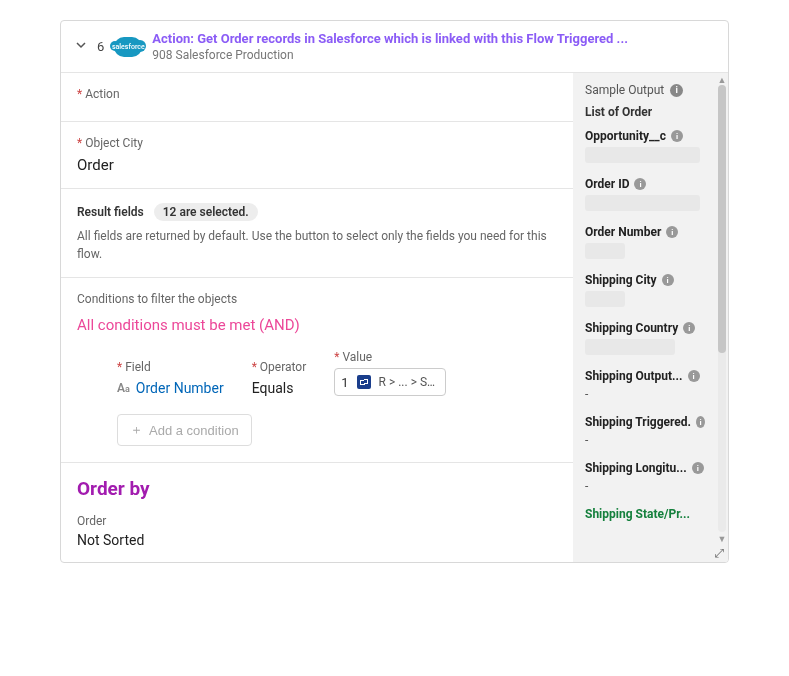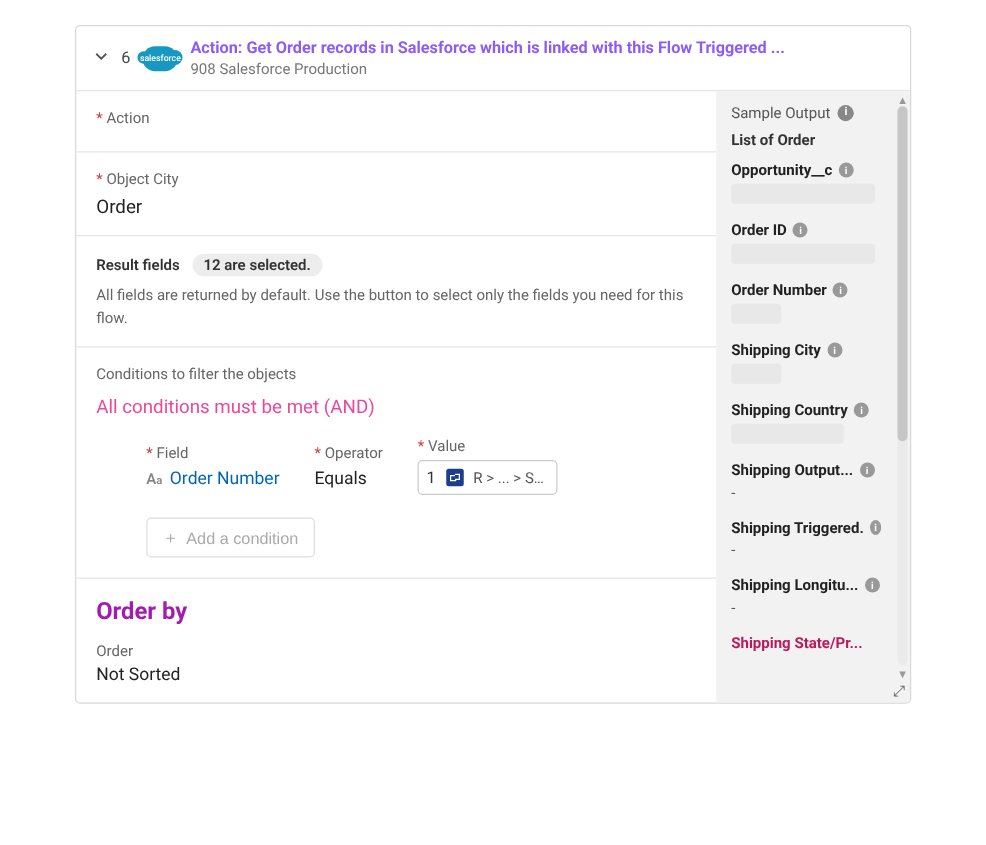--- a/index.html
+++ b/index.html
@@ -78,21 +78,21 @@
   .help {
     font-size:12px; color:#666; margin-top:6px; line-height:1.5;
   }
   .result-row { display:flex; align-items:center; gap:10px; }
   .result-lbl { font-size:12px; color:#333; font-weight:600;}
   .cond-desc { font-size:12px;color:#666; margin-bottom:10px;}
   .cond-val { font-size:15px; color:#ec4899;}
   .filter-block {
     padding: 16px 20px 16px 40px;
   }
-  .filter-row { display:flex; align-items:center; gap:28px; }
+  .filter-row { display:flex; align-items:flex-end; gap:28px; }
   .filter-cell {}
   .filter-label { font-size:12px; color:#666;}
   .filter-label.req::before{content:"* ";color:#c44;}
   .field-link {
     display:flex; align-items:center; gap:6px; margin-top:6px;
     color:#0066b8; font-size:14px; cursor:pointer;
   }
   .aa-icon { color:#888; font-size:12px; font-weight:600;}
   .op-val { font-size:14px; color:#222; margin-top:6px;}
   .value-box {
@@ -152,21 +152,21 @@
     position:absolute; left:0; right:0; top:0; height:60%; background:#c6c6c6; border-radius:4px;
   }
   .scroll-up,.scroll-down{
     position:absolute; right:1px; width:10px;height:10px; color:#999; font-size:9px; text-align:center;
   }
   .scroll-up{top:2px;}
   .scroll-down{bottom:18px;}
   .expand-ic {
     position:absolute; right:4px; bottom:2px; color:#666; font-size:12px;
   }
-  .side-flabel.faded { color:#be185d; }
+  .side-flabel.faded { color:#15803d; }
 </style>
 </head>
 <body>
 
 <div class="card">
 
   <div class="header">
     <span class="chev">
       <svg width="12" height="12" viewBox="0 0 12 12">
           <path d="M2 4l4 4 4-4" stroke="#555" stroke-width="1.5" fill="none"></path>

